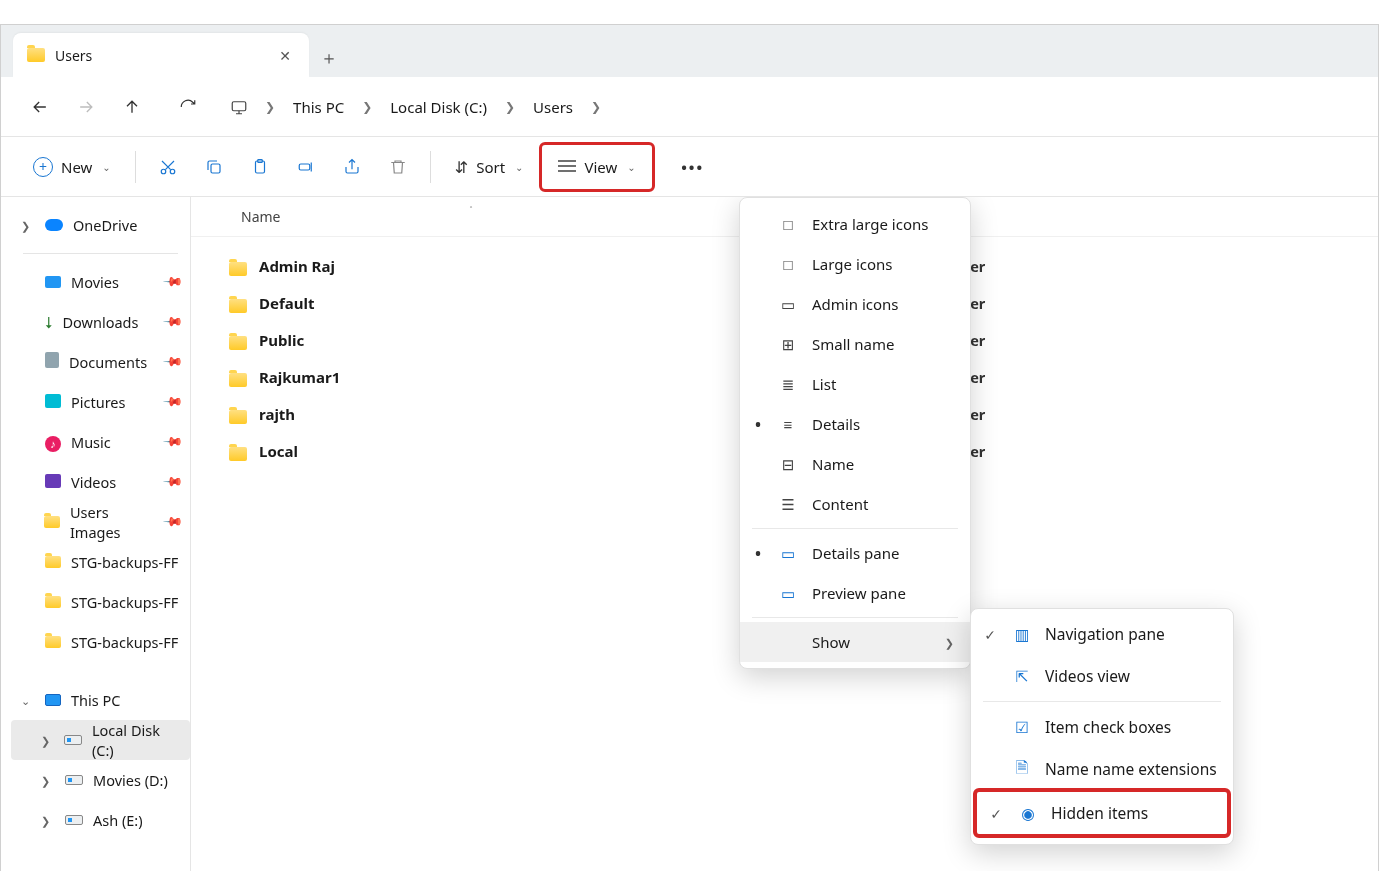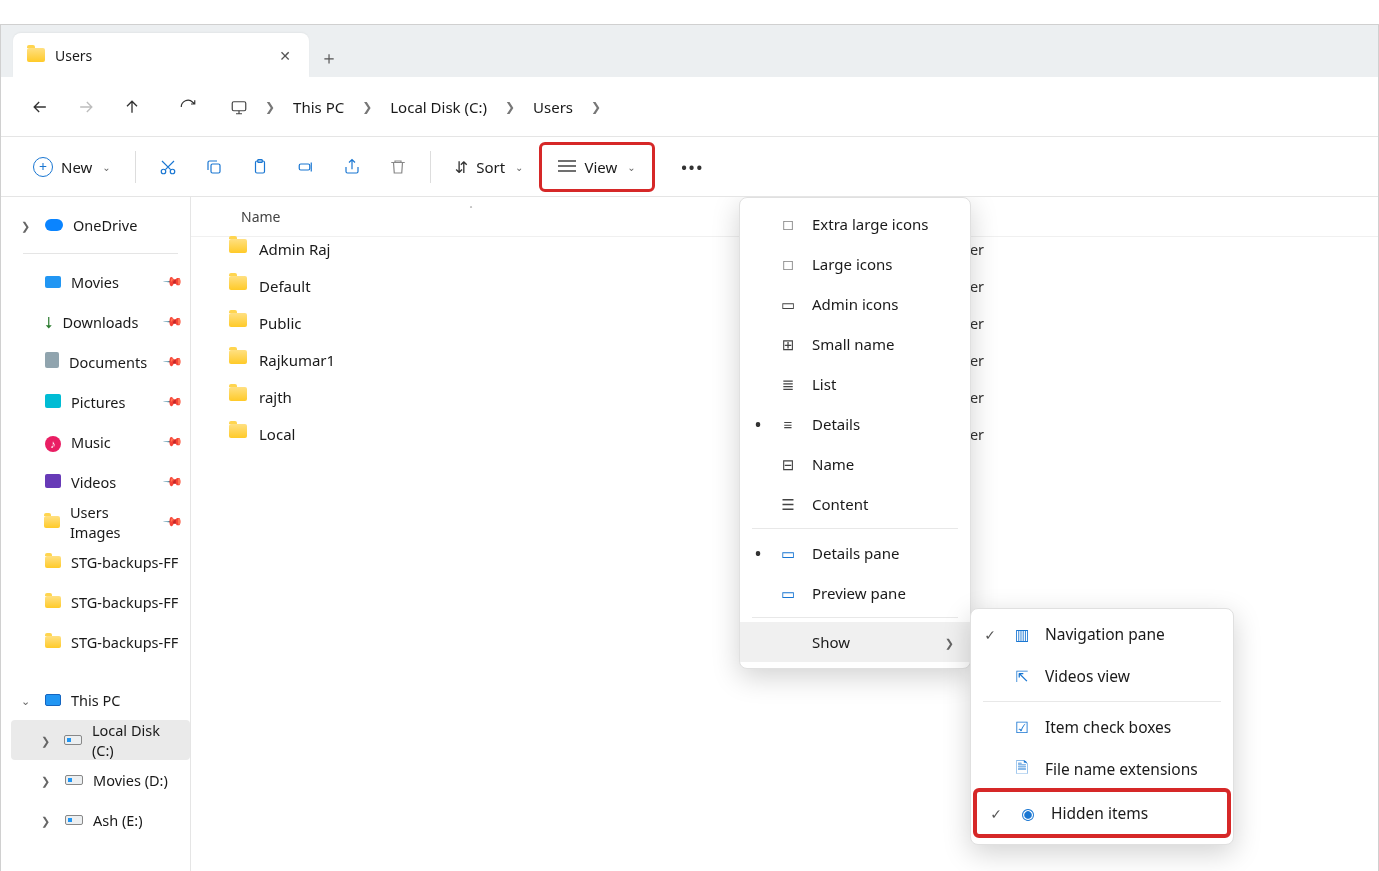--- a/index.html
+++ b/index.html
@@ -42,21 +42,21 @@
 .indent { padding-left: 30px; }
 
 .content { flex: 1; position: relative; background: #fff; }
 .col-headers { height: 40px; border-bottom: 1px solid #f0f0f0; display: flex; align-items: center; font-size: 14px; color: #444; }
 .col-h { padding: 0 18px; position: relative; cursor: pointer; }
 .col-name { width: 560px; padding-left: 50px; }
 .col-size { width: 100px; }
 .sort-ind { position: absolute; left: 50%; top: -4px; transform: translateX(-50%); font-size: 9px; color: #666; }
 
 .file-list { padding-top: 2px; }
-.file-row { height: 37px; display: flex; align-items: flex-start; padding-left: 38px; gap: 12px; cursor: pointer; font-size: 15px; }
+.file-row { height: 37px; display: flex; align-items: flex-end; padding-left: 38px; gap: 12px; cursor: pointer; font-size: 15px; font-weight: bold; }
 .folder-icon { width: 18px; height: 14px; background: linear-gradient(#ffe082, #ffca28); border-radius: 2px; position: relative; }
 .folder-icon::before { content: ""; position: absolute; top: -3px; left: 0; width: 8px; height: 3px; background: #ffd54f; border-radius: 2px 2px 0 0; }
 .file-type-col { position: absolute; left: 770px; color: #333; font-size: 14.5px; }
 
 
 .view-menu { position: absolute; left: 548px; top: 0px; width: 232px; background: #fff; border: 1px solid #e0e0e0; border-radius: 8px; box-shadow: 0 8px 28px rgba(0,0,0,0.18); padding: 6px 0; z-index: 50; }
 .menu-item { height: 40px; display: flex; align-items: center; padding: 0 16px 0 12px; gap: 14px; cursor: pointer; font-size: 15px; position: relative; }
 .menu-item:hover, .menu-item.hover { background: #f0f0f0; }
 .menu-bullet { width: 12px; display: flex; justify-content: center; font-size: 20px; color: #333; }
 .menu-ic { width: 20px; display: flex; justify-content: center; color: #444; }
@@ -428,21 +428,21 @@
             </div>
             <div class="menu-sep"></div>
             <div class="show-item">
               <span class="show-check"></span>
               <span class="show-ic">☑</span>
               <span>Item check boxes</span>
             </div>
             <div class="show-item">
               <span class="show-check"></span>
               <span class="show-ic">🗎</span>
-              <span>File name extensions</span>
+              <span>Name name extensions</span>
             </div>
             <div class="highlight-red">
               <div class="show-item">
                 <span class="show-check">✓</span>
                 <span class="show-ic">◉</span>
                 <span>Hidden items</span>
               </div>
             </div>
           </div>
       </div>

